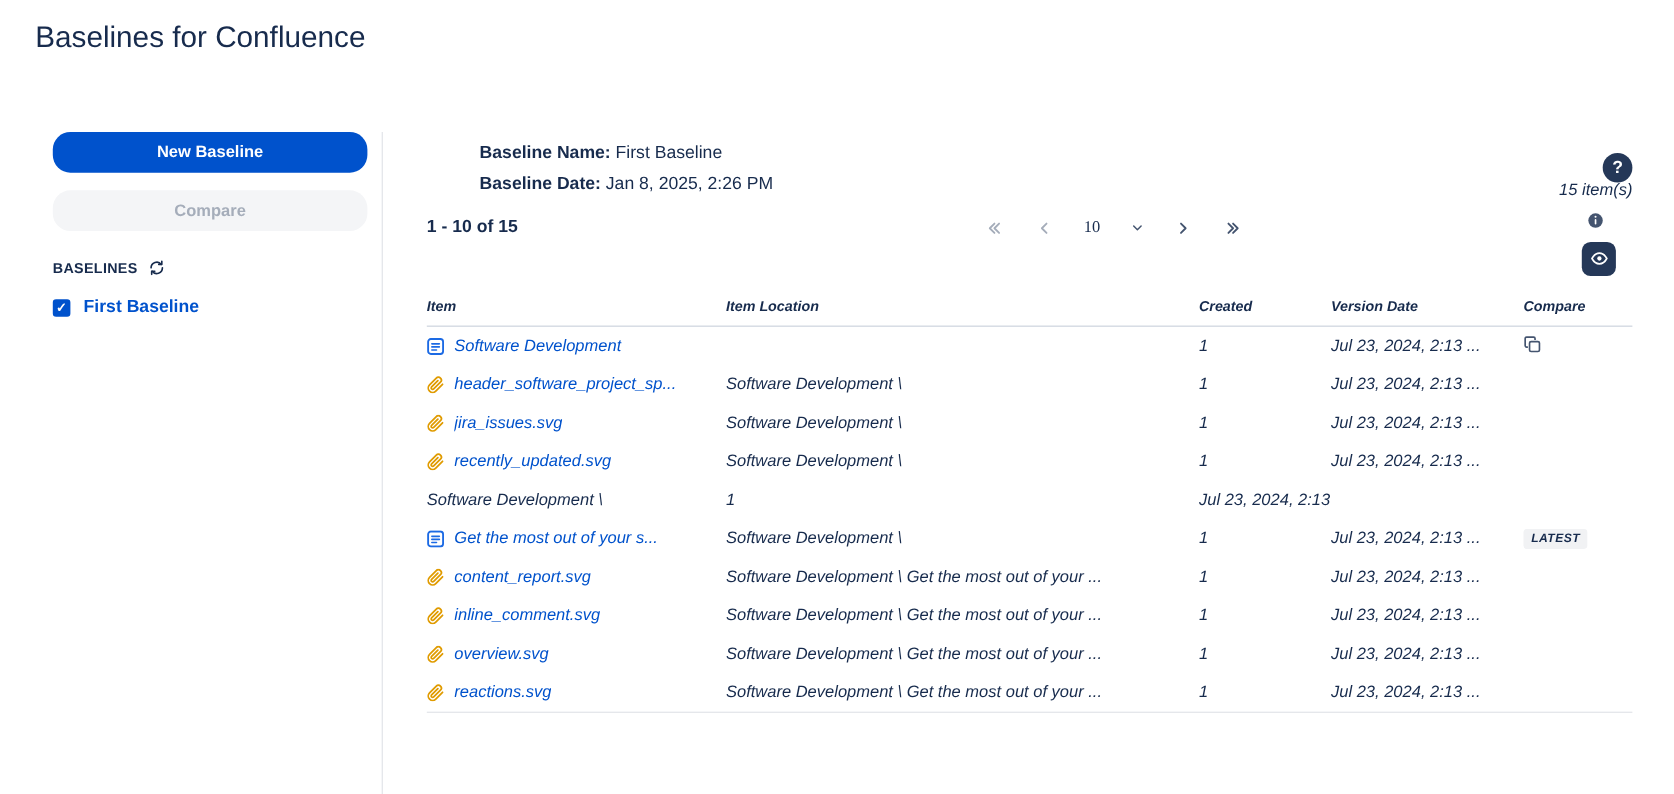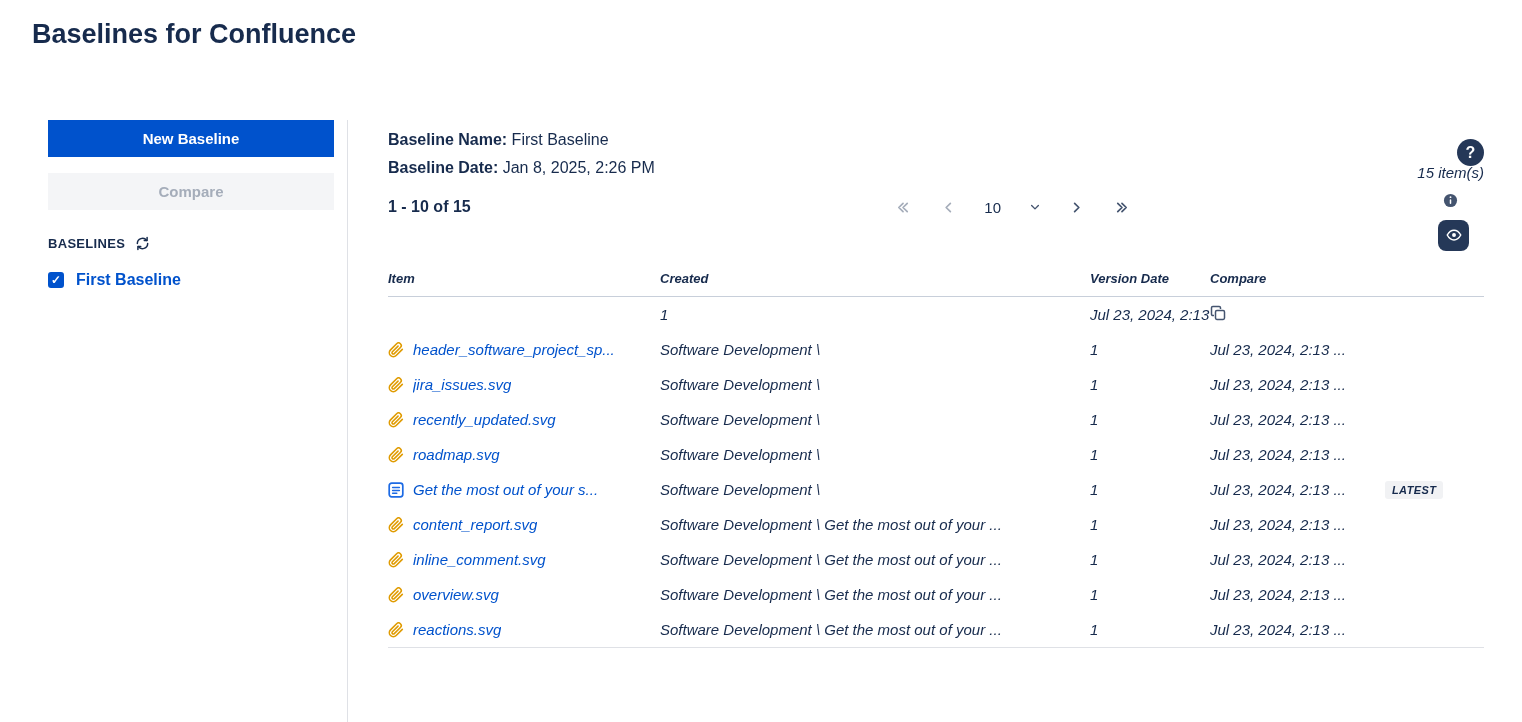--- a/index.html
+++ b/index.html
@@ -6,36 +6,36 @@
   html, body { width: 1522px; height: 722px; overflow: hidden; }
   body {
     font-family: "Liberation Sans", sans-serif;
     background: #ffffff;
     color: var(--text, #172B4D);
   }
   h1.page-title {
     margin: 18px 0 0 32px;
     font-size: 27px;
     line-height: 32px;
-    font-weight: 700;
+    font-weight: 400;
     color: var(--text, #172B4D);
   }
   .layout { display: flex; margin-top: 70px; height: calc(722px - 120px); }
 
   
   .sidebar {
     width: 300px;
     margin-left: 48px;
     padding-right: 13px;
     border-right: 1px solid var(--border, #DFE1E6);
     flex-shrink: 0;
   }
   .btn {
     display: block; width: 100%; height: 37px;
-    border: none; border-radius: 0;
+    border: none; border-radius: 16px;
     font-family: "Liberation Sans", sans-serif;
     font-size: 15px; font-weight: 600;
     cursor: pointer; margin-bottom: 16px;
   }
   .btn-primary { background: var(--primary, #0052CC); color: #fff; }
   .btn-disabled { background: #F4F5F7; color: #A5ADBA; cursor: default; }
   .section-head { display: flex; align-items: flex-start; gap: 10px; margin-top: 26px; margin-bottom: 20px; }
   .section-label { font-size: 13px; font-weight: 700; letter-spacing: 0.3px; }
   .refresh-btn { background: none; border: none; cursor: pointer; padding: 0; display: inline-flex; align-items: center; }
   .bl-row { display: flex; align-items: center; gap: 12px; margin-bottom: 21px; }
@@ -46,42 +46,42 @@
     cursor: pointer; flex-shrink: 0;
     font-size: 12px; color: transparent;
   }
   .checkbox.checked { background: var(--primary, #0052CC); border-color: var(--primary, #0052CC); color: #fff; }
   .checkbox.checked::after { content: "\2713"; font-weight: 700; line-height: 1; }
   .bl-label { color: var(--link, #0052CC); font-size: 16px; font-weight: 600; text-decoration: none; cursor: pointer; }
 
   
   .main { flex: 1; padding-left: 40px; padding-right: 38px; position: relative; }
   .details { position: relative; padding-top: 6px; }
-  .detail-line { font-size: 16px; line-height: 27.5px; }
+  .detail-line { font-size: 16px; line-height: 27.5px; margin-left: 48px; }
   .detail-label { font-weight: 700; }
   .help-btn {
     position: absolute; top: 19px; right: 0;
     width: 27px; height: 27px; border-radius: 50%;
     background: var(--dark-button, #253858); color: #fff;
     border: none; font-size: 16px; font-weight: 700;
     display: flex; align-items: center; justify-content: center;
     cursor: pointer; font-family: "Liberation Sans", sans-serif;
   }
 
   
   .pagination { display: flex; align-items: center; margin-top: 10px; height: 32px; }
   .range { font-size: 16px; font-weight: 700; width: 220px; flex-shrink: 0; }
   .controls { flex: 1; display: flex; align-items: center; justify-content: center; gap: 26px; }
   .pg-btn { background: none; border: none; cursor: pointer; padding: 2px; display: inline-flex; align-items: center; }
   .pg-btn.disabled { color: #A5ADBA; }
   .pg-btn.enabled { color: #44546F; }
   .size-btn {
     background: none; border: none; cursor: pointer;
     display: inline-flex; align-items: center; gap: 28px;
-    font-family: Liberation Sans, sans-serif; font-size: 15px; color: var(--text, #172B4D); justify-content: flex-end;
+    font-family: Liberation Serif, serif; font-size: 15px; color: var(--text, #172B4D); justify-content: flex-end;
   }
   .right-controls { display: flex; align-items: center; gap: 12px; flex-shrink: 0; flex-direction: column; }
   .items-count { font-size: 15px; font-style: italic; }
   .info-wrap { display: inline-flex; align-items: center; cursor: pointer; }
   .eye-btn {
     width: 31px; height: 31px; border-radius: 8px; border: none;
     background: var(--dark-button, #253858); cursor: pointer;
     display: inline-flex; align-items: center; justify-content: center;
     margin-left: 6px;
   }
@@ -200,26 +200,37 @@
                 <circle cx="12" cy="12" r="2.6" fill="#fff"></circle>
               </svg>
           </span>
         </button>
       </div>
     </div>
 
     <div class="table">
       <div class="thead">
         <div class="th">Item</div>
+        <div class="th">Item Location</div>
         <div class="th">Created</div>
         <div class="th">Version Date</div>
         <div class="th">Compare</div>
       </div>
       <div id="table-rows">
   <div class="trow">
+    <div class="td td-item">
+      <span class="icon page-icon">
+        <svg width="16" height="16" viewBox="0 0 16 16">
+                  <rect x="1.2" y="1.2" width="13.6" height="13.6" rx="2.5" fill="none" stroke="#1C6AE4" stroke-width="1.7"></rect>
+                  <path d="M4.6 5.6h6.8M4.6 8.4h6.8M4.6 11.2h4.2" stroke="#1C6AE4" stroke-width="1.5" stroke-linecap="round"></path>
+                </svg>
+      </span>
+
+      <a class="item-link">Software Development</a>
+    </div>
     <div class="td td-loc"></div>
     <div class="td td-ver">1</div>
     <div class="td td-date">Jul 23, 2024, 2:13 ...</div>
     <div class="td td-cmp">
       <button class="copy-btn">
         <svg width="16" height="16" viewBox="0 0 16 16">
                   <path d="M10.5 4V2.8a1.3 1.3 0 0 0-1.3-1.3H2.8a1.3 1.3 0 0 0-1.3 1.3v6.4a1.3 1.3 0 0 0 1.3 1.3H4" fill="none" stroke="#44546F" stroke-width="1.5"></path>
                   <rect x="5.5" y="5.5" width="9" height="9" rx="1.4" fill="none" stroke="#44546F" stroke-width="1.5"></rect>
                 </svg>
       </button>
@@ -278,29 +289,20 @@
     <div class="td td-loc">Software Development \</div>
     <div class="td td-ver">1</div>
     <div class="td td-date">Jul 23, 2024, 2:13 ...</div>
     <div class="td td-cmp">
       
       
     </div>
   </div>
 
   <div class="trow">
-    <div class="td td-item">
-
-      <span class="icon clip-icon">
-        <svg width="16" height="16" viewBox="0 0 24 24">
-                  <path d="M21.44 11.05l-9.19 9.19a6 6 0 0 1-8.49-8.49l9.19-9.19a4 4 0 0 1 5.66 5.66l-9.2 9.19a2 2 0 0 1-2.83-2.83l8.49-8.48" fill="none" stroke="#E09B00" stroke-width="2.4" stroke-linecap="round" stroke-linejoin="round"></path>
-                </svg>
-      </span>
-      <a class="item-link">roadmap.svg</a>
-    </div>
     <div class="td td-loc">Software Development \</div>
     <div class="td td-ver">1</div>
     <div class="td td-date">Jul 23, 2024, 2:13 ...</div>
     <div class="td td-cmp">
       
       
     </div>
   </div>
 
   <div class="trow">

